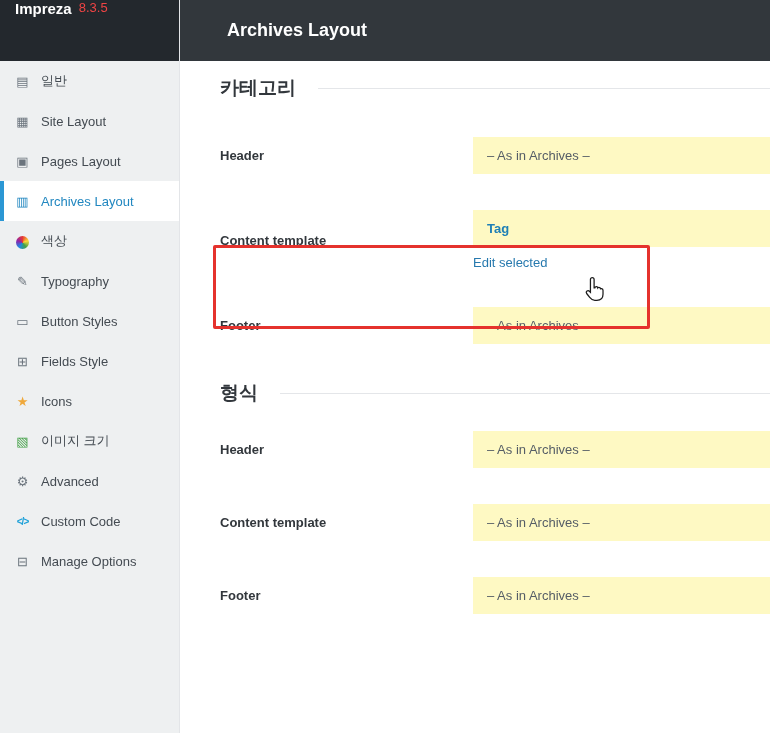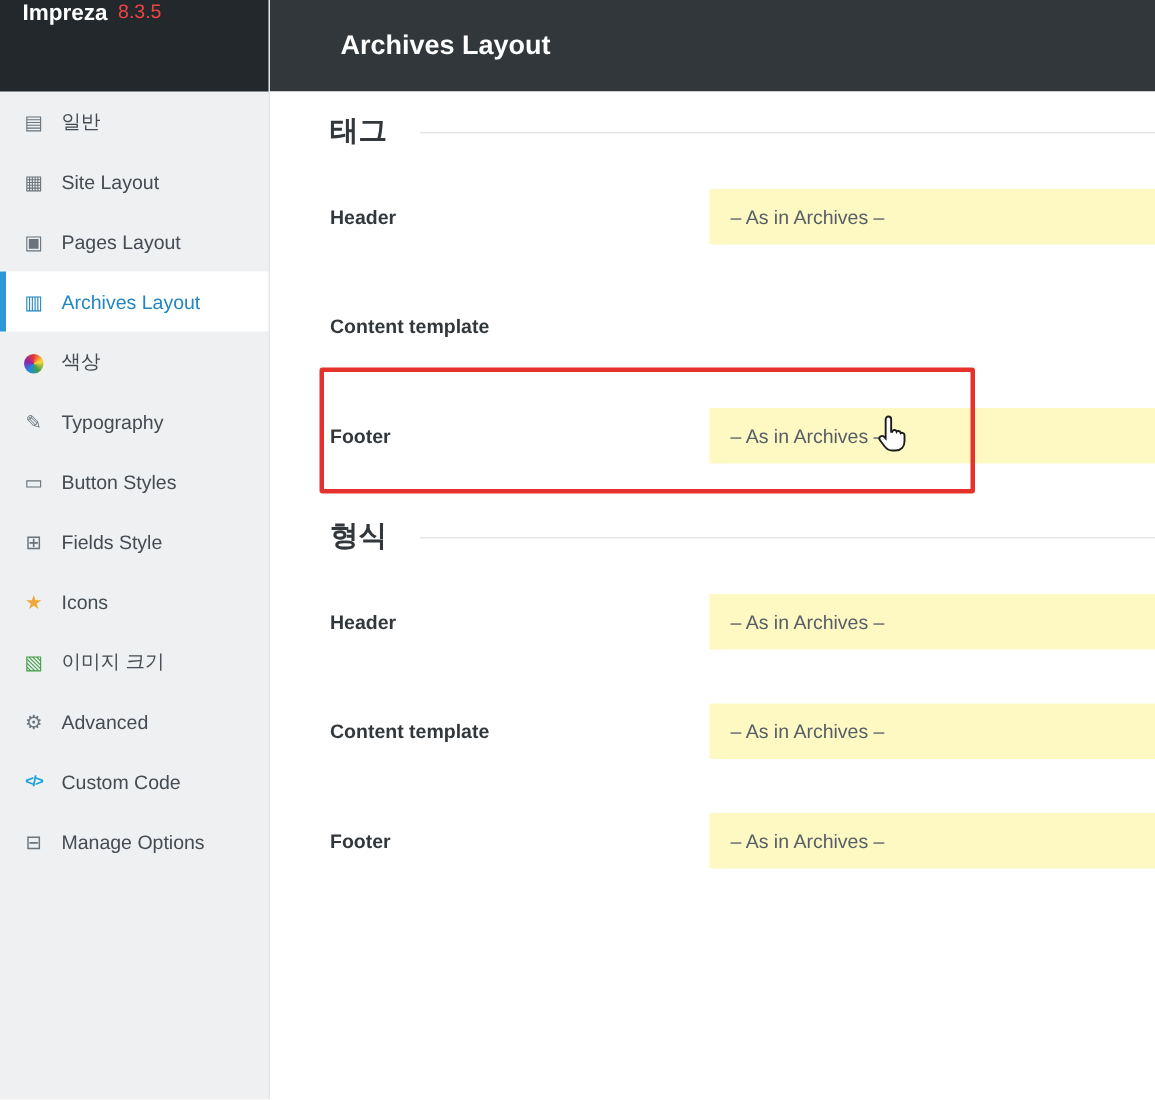--- a/index.html
+++ b/index.html
@@ -141,37 +141,45 @@
     </div>
   </nav>
 </aside>
 
 <header class="topbar">
   <span class="topbar-title">Archives Layout</span>
 </header>
 
 <main class="content">
 
-
   <section class="section">
     <div class="section-heading">
-      <h2>태그</h2>
+      <h2>카테고리</h2>
       <div class="heading-line"></div>
     </div>
+  </section>
+
+  <section class="section">
     <div class="section-body">
       <div class="row">
         <div class="row-label">Header</div>
         <div class="row-control">
           <div class="select">
             <span class="select-value">– As in Archives –</span>
           </div>
         </div>
       </div>
       <div class="row">
         <div class="row-label">Content template</div>
+        <div class="row-control">
+          <div class="select tag">
+            <span class="select-value">Tag</span>
+          </div>
+          <a class="edit-link">Edit selected</a>
+        </div>
       </div>
       <div class="row">
         <div class="row-label">Footer</div>
         <div class="row-control">
           <div class="select">
             <span class="select-value">– As in Archives –</span>
           </div>
         </div>
       </div>
     </div>

